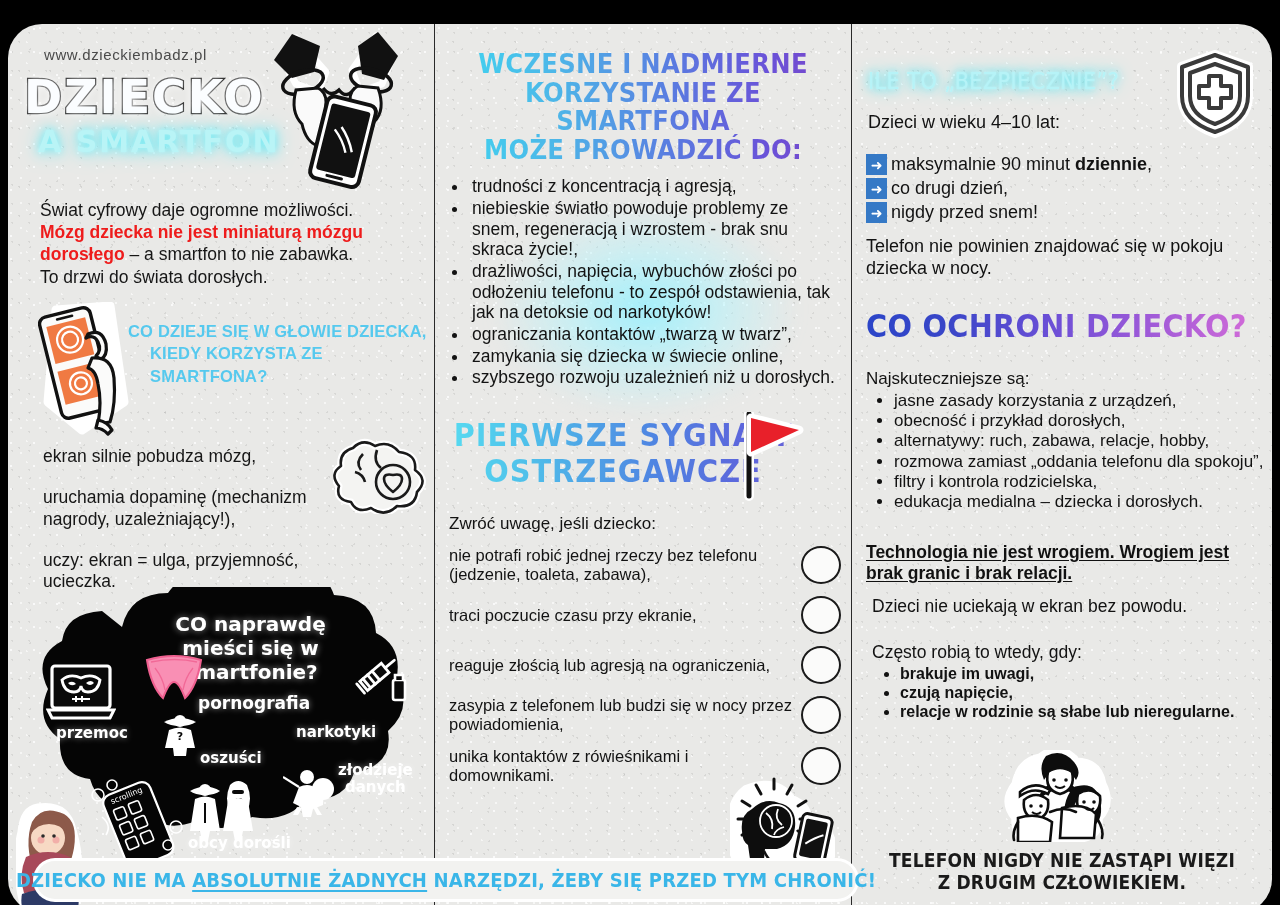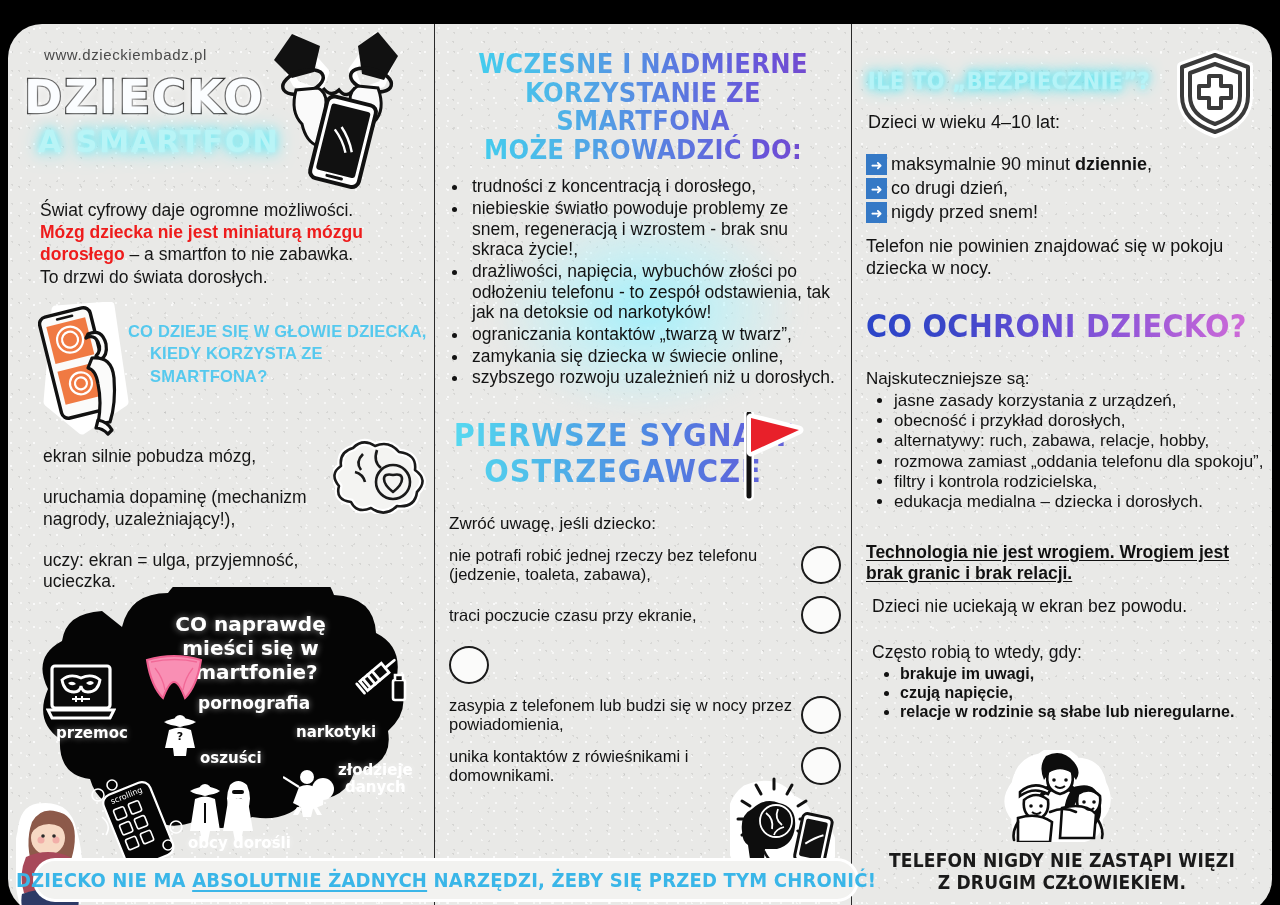--- a/index.html
+++ b/index.html
@@ -158,21 +158,21 @@
   .check-row .txt { font-size: 16.5px; line-height: 1.16; color: #131313; flex: 1; }
   .circle {
     flex: 0 0 auto; width: 40px; height: 38px; border: 2.5px solid #1a1a1a;
     border-radius: 50%; background: #fbfbfa;
   }
   .head-phone { position: absolute; right: 16px; bottom: 38px; width: 105px; height: 100px; }
 
   
   .safe-title {
     position: absolute; left: 16px; top: 44px;
-    font-size: 23px; font-weight: 700; letter-spacing: .5px;
+    font-size: 23px; font-weight: 400; letter-spacing: .5px;
     color: #b6f3f7;
     text-shadow: 0 0 8px #51e4f0, 0 0 16px #51e4f0, 0 0 2px #fff;
     font-family: "DejaVu Sans Condensed","Liberation Sans Narrow","Liberation Sans", sans-serif;
   }
   .shield { position: absolute; right: 18px; top: 26px; width: 78px; height: 88px; }
   .ages { position: absolute; left: 16px; top: 88px; font-size: 18px; color: #121212; }
   .arrow-list { position: absolute; left: 14px; top: 130px; }
   .arrow-row { display:flex; align-items:center; gap:4px; margin-bottom: 3px; }
   .arr {
     flex:0 0 auto; width: 21px; height: 21px; background: #3579c6;
@@ -457,21 +457,21 @@
   <div class="col" id="col-mid">
     <div class="glow-blob"></div>
 
     <div class="mid-title">
       <span>WCZESNE I NADMIERNE</span><br>
       <span>KORZYSTANIE ZE SMARTFONA</span><br>
       <span>MOŻE PROWADZIĆ DO:</span>
     </div>
 
     <ul class="mid-list">
-      <li>trudności z koncentracją i dorosłego,</li>
+      <li>trudności z koncentracją i agresją,</li>
       <li>niebieskie światło powoduje problemy ze snem, regeneracją i wzrostem - brak snu skraca życie!,</li>
       <li>drażliwości, napięcia, wybuchów złości po odłożeniu telefonu - to zespół odstawienia, tak jak na detoksie od narkotyków!</li>
       <li>ograniczania kontaktów „twarzą w twarz”,</li>
       <li>zamykania się dziecka w świecie online,</li>
       <li>szybszego rozwoju uzależnień niż u dorosłych.</li>
     </ul>
 
     <div class="warn-title">
       <span>PIERWSZE SYGNAŁY</span><br>
       <span>OSTRZEGAWCZE</span>
@@ -489,20 +489,21 @@
     <div class="check-list">
       <div class="check-row">
         <div class="txt">nie potrafi robić jednej rzeczy bez telefonu (jedzenie, toaleta, zabawa),</div>
         <div class="circle"></div>
       </div>
       <div class="check-row">
         <div class="txt">traci poczucie czasu przy ekranie,</div>
         <div class="circle"></div>
       </div>
       <div class="check-row">
+        <div class="txt">reaguje złością lub agresją na ograniczenia,</div>
         <div class="circle"></div>
       </div>
       <div class="check-row">
         <div class="txt">zasypia z telefonem lub budzi się w nocy  przez powiadomienia,</div>
         <div class="circle"></div>
       </div>
       <div class="check-row">
         <div class="txt">unika kontaktów z rówieśnikami i domownikami.</div>
         <div class="circle"></div>
       </div>

